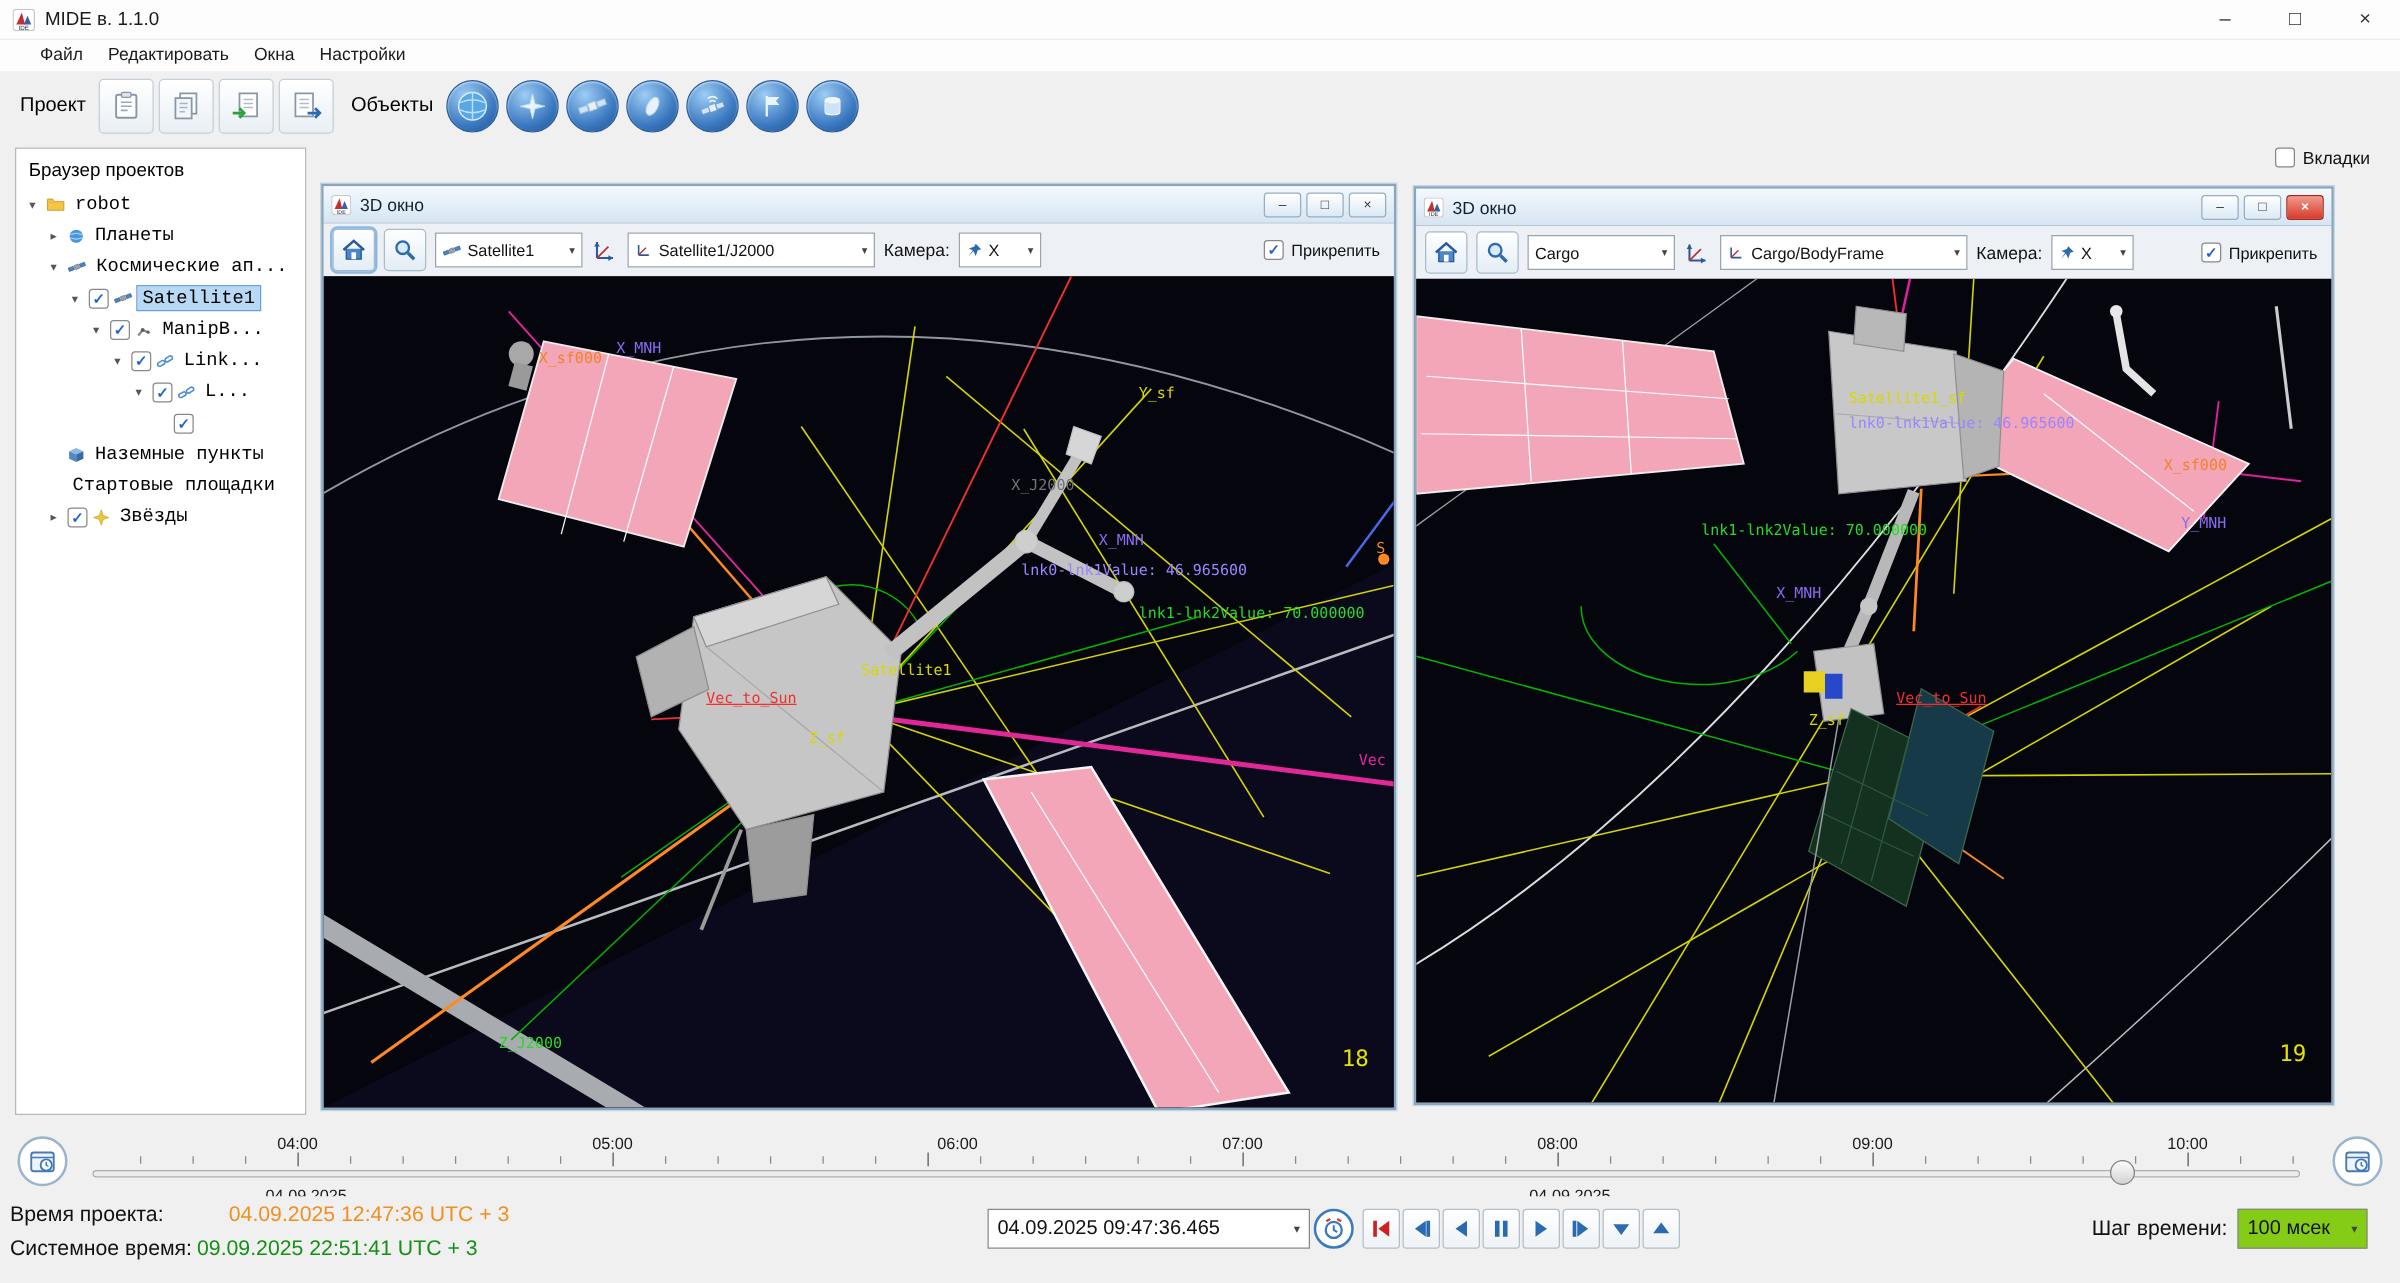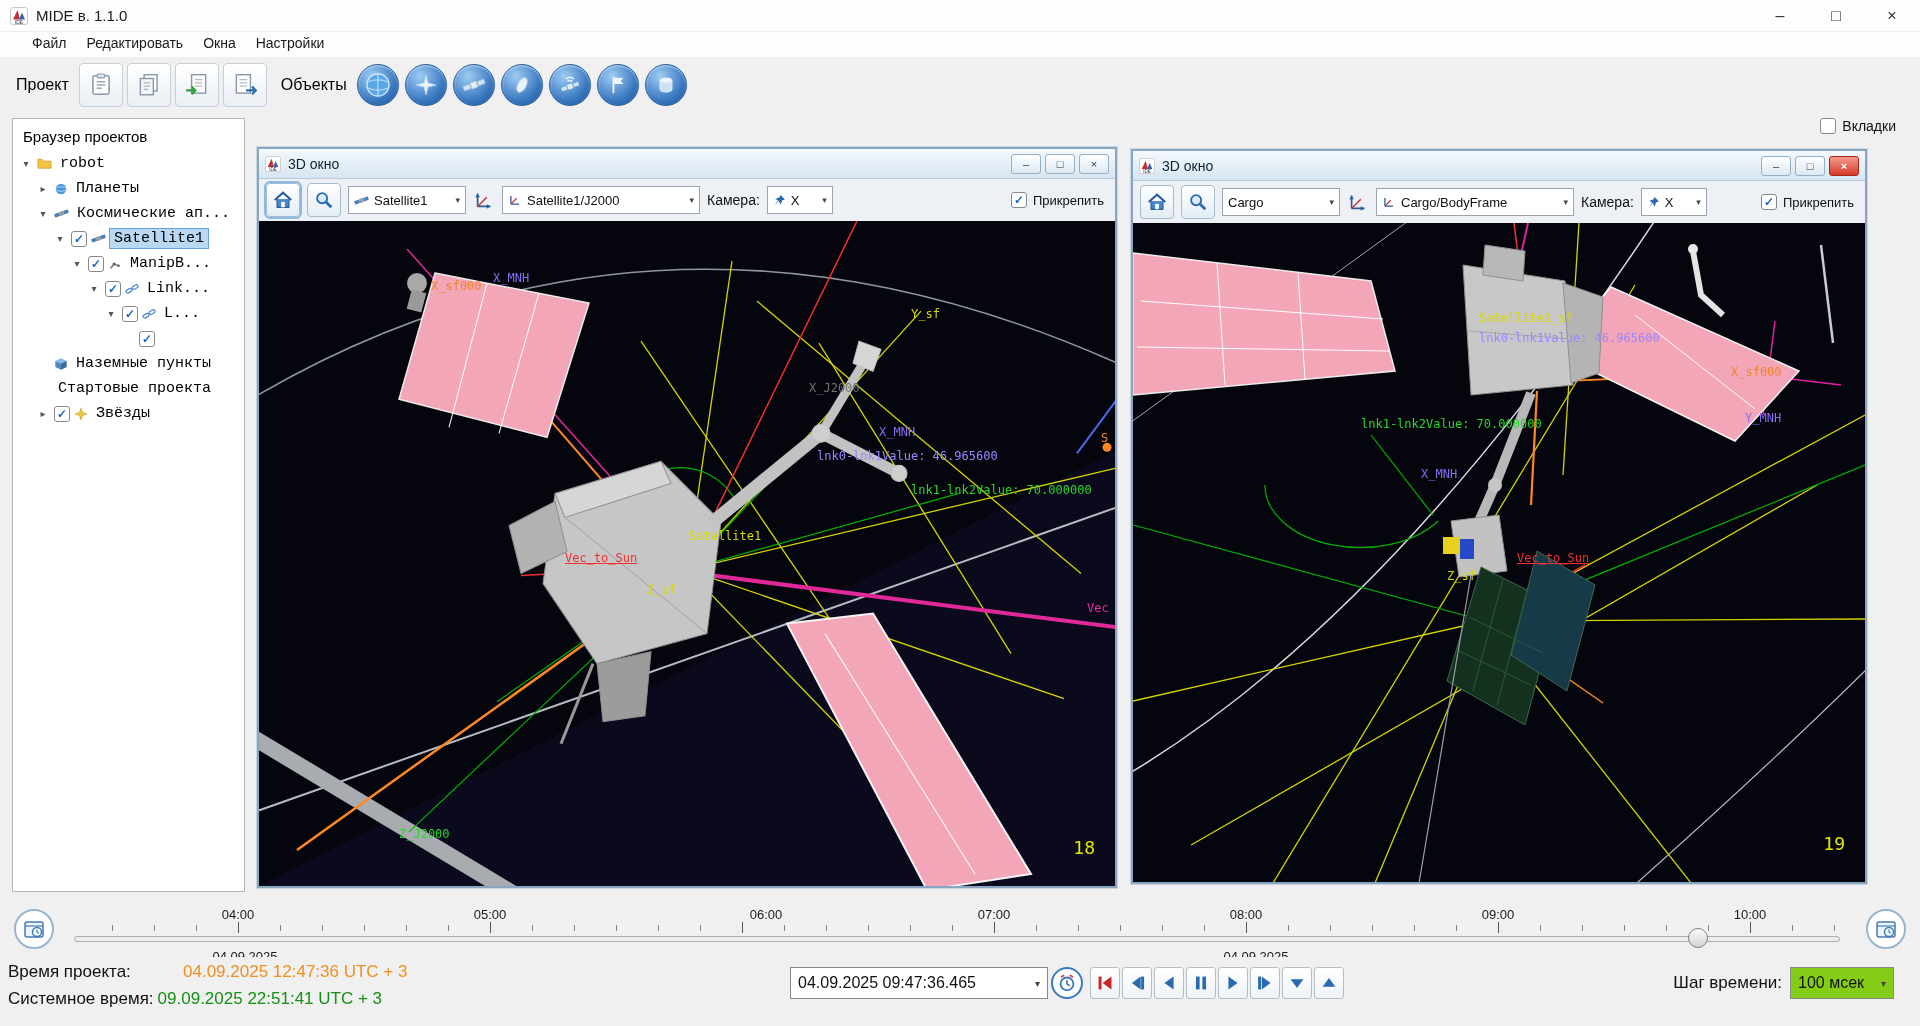--- a/index.html
+++ b/index.html
@@ -327,21 +327,21 @@
               <svg viewBox="0 0 16 16" width="14" height="14">
                 <path d="M8 1.5 L14.5 4.5 L8 7.5 L1.5 4.5 Z" fill="#8ab8e8"></path>
                 <path d="M1.5 4.5 L8 7.5 V14.5 L1.5 11.5 Z" fill="#5488c0"></path>
                 <path d="M14.5 4.5 L8 7.5 V14.5 L14.5 11.5 Z" fill="#3a6aa0"></path>
               </svg>
             </span>
             <span class="lbl">Наземные пункты</span>
           </div>
           <div class="tree-row" style="padding-left: 23px;">
             <span class="expander"></span>
-            <span class="lbl">Стартовые проекта</span>
+            <span class="lbl">Стартовые площадки</span>
           </div>
           <div class="tree-row" style="padding-left: 23px;">
             <span class="expander">▸</span>
             <span class="cbx checked"></span>
             <span class="icon">
               <svg viewBox="0 0 16 16" width="14" height="14">
                 <path d="M8 1 L9.8 6.2 L15 8 L9.8 9.8 L8 15 L6.2 9.8 L1 8 L6.2 6.2 Z" fill="#e8c83a" stroke="#c8a020" stroke-width="0.6"></path>
               </svg>
             </span>
             <span class="lbl">Звёзды</span>

